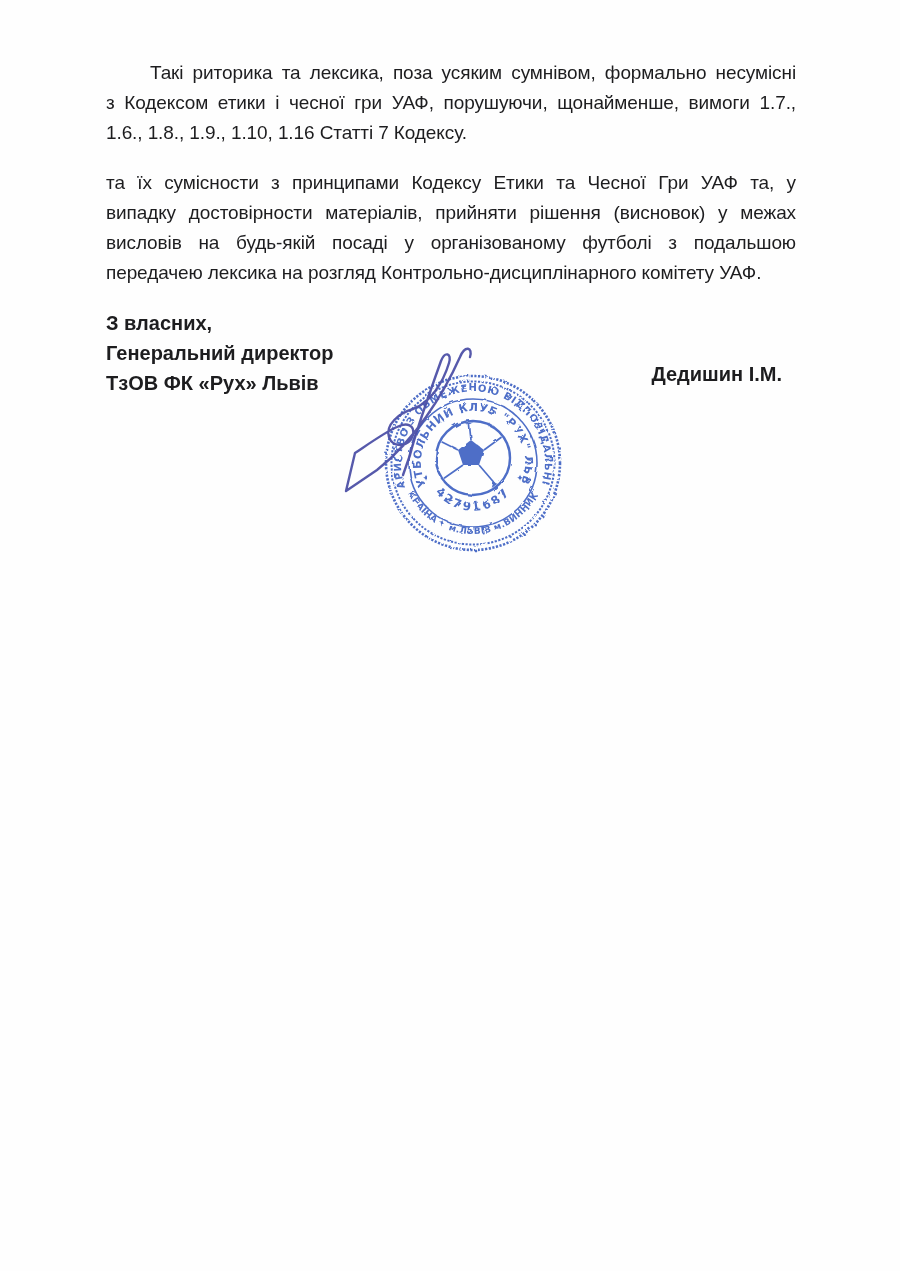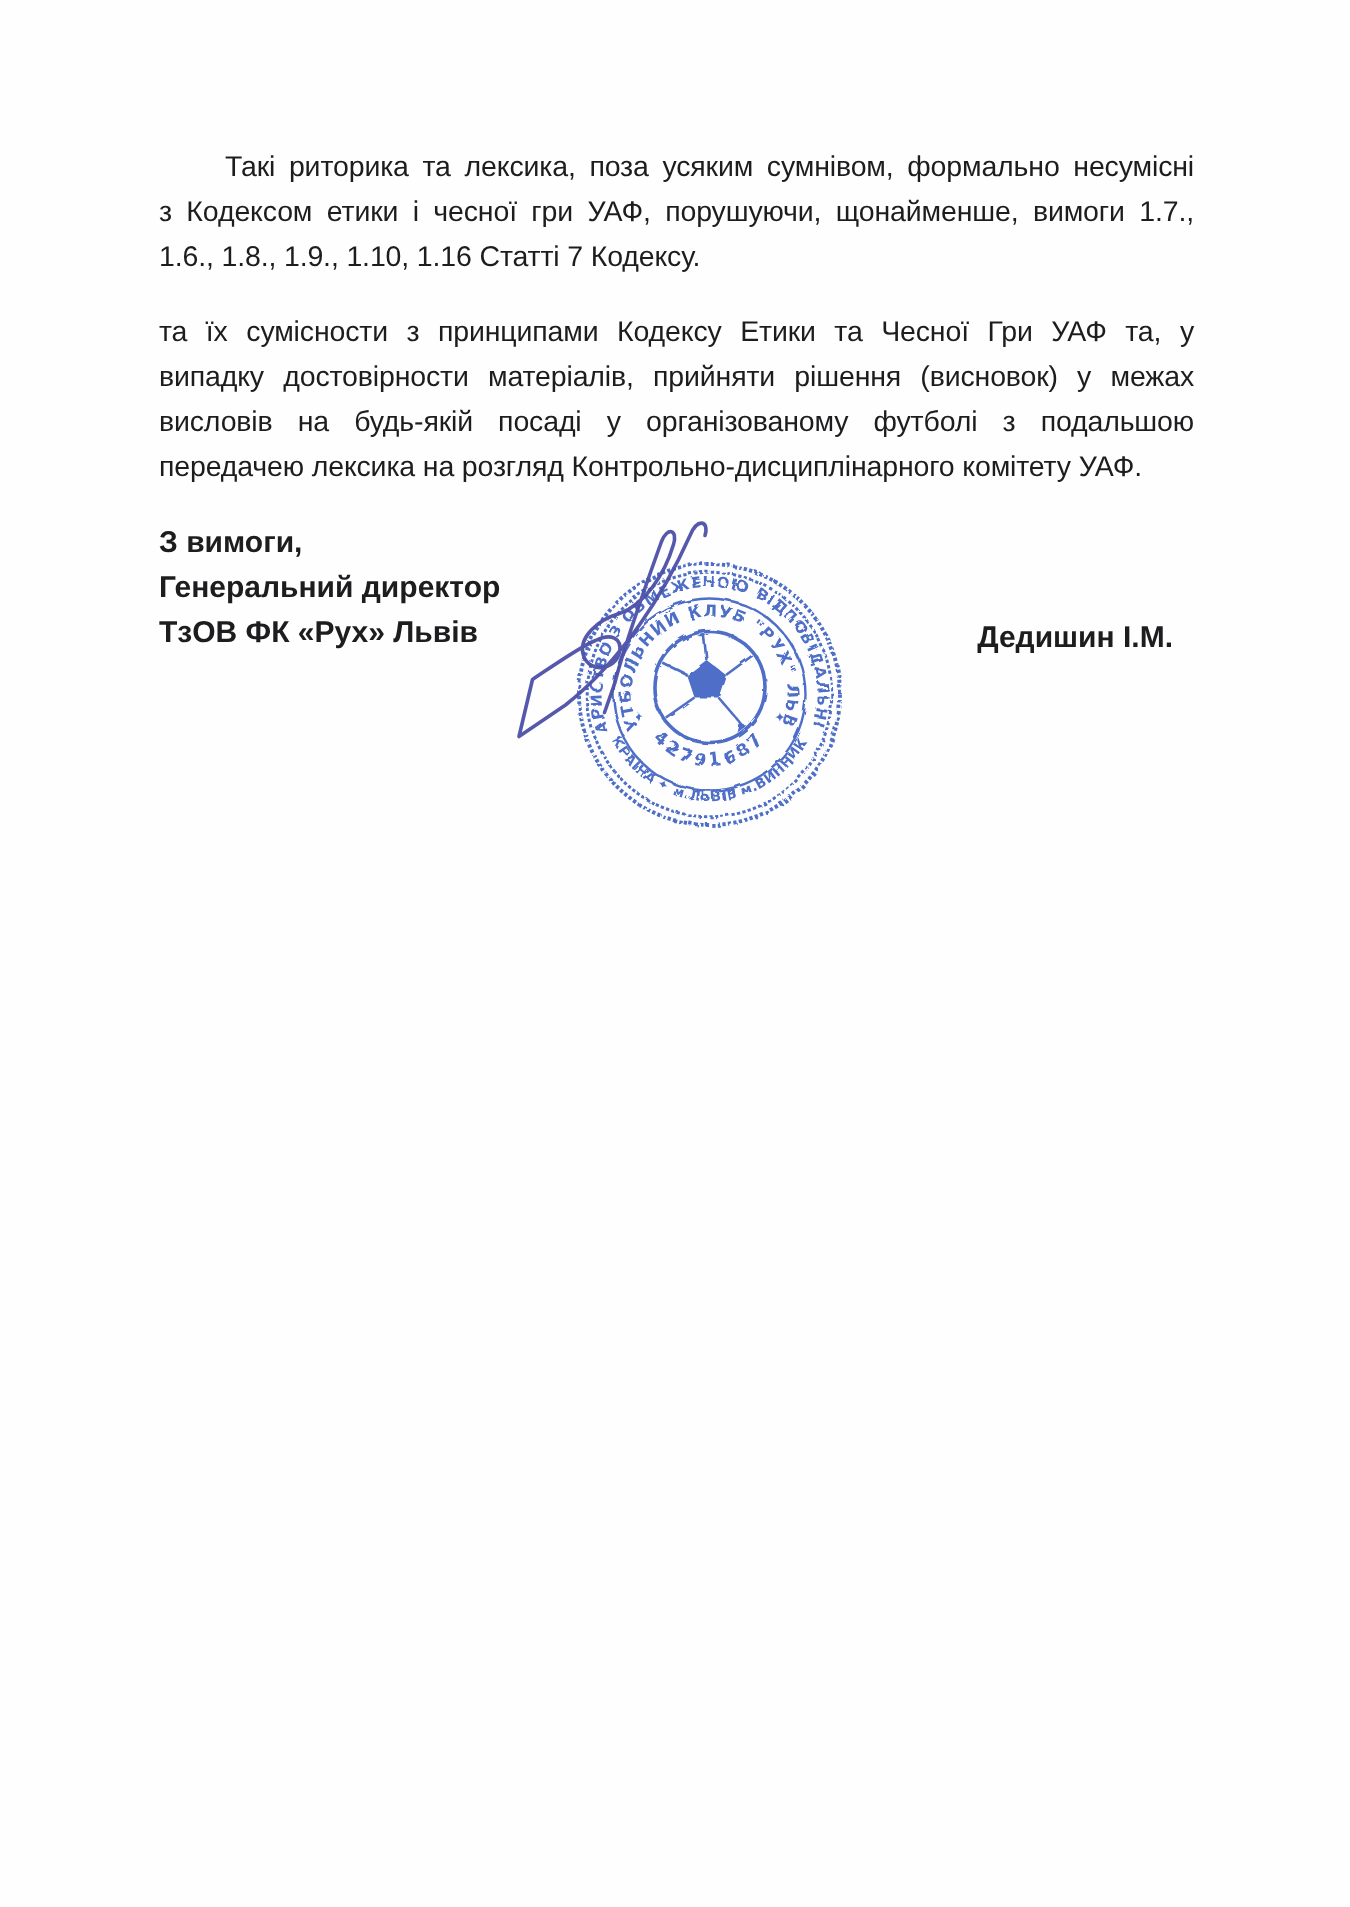--- a/index.html
+++ b/index.html
@@ -8,21 +8,20 @@
     width:900px;height:1271px;
     background:#fefefe;
     overflow:hidden;
     font-family:"Liberation Sans",sans-serif;
     color:#1d1d1f;
   }
   .content{
     position:absolute;
     left:106px;top:58px;
     width:690px;
-    margin-top:39px;
   }
   .para{margin:0 0 20px 0;}
   .line{
     font-size:19px;
     line-height:30px;
     letter-spacing:-0.1px;
     text-align:justify;
     text-align-last:justify;
     white-space:normal;
   }
@@ -33,21 +32,21 @@
     margin-top:2px;
     height:95px;
   }
   .sig-line{
     font-size:20px;
     font-weight:700;
     line-height:30px;
   }
   .signer-name{
     position:absolute;
-    right:14px;bottom:2px;
+    right:14px;bottom:14px;
     font-size:20px;
     font-weight:700;
     line-height:30px;
   }
   .stamp-sig{
     position:absolute;
     left:315px;top:325px;
     width:280px;height:250px;
   }
   .stamp-group{color:#3b5fc2;}
@@ -79,21 +78,21 @@
     </div>
 
     <div class="para">
       <div class="line">та їх сумісности з принципами Кодексу Етики та Чесної Гри УАФ та, у</div>
       <div class="line">випадку достовірности матеріалів, прийняти рішення (висновок) у межах</div>
       <div class="line">висловів на будь-якій посаді у організованому футболі з подальшою</div>
       <div class="line last">передачею лексика на розгляд Контрольно-дисциплінарного комітету УАФ.</div>
     </div>
 
     <div class="sig-block">
-      <div class="sig-line">З вимоги,</div>
+      <div class="sig-line">З власних,</div>
       <div class="sig-line">Генеральний директор</div>
       <div class="sig-line">ТзОВ ФК «Рух» Львів</div>
       <div class="signer-name">Дедишин І.М.</div>
     </div>
 
   </div>
 
   <svg class="stamp-sig" viewBox="0 0 280 250" width="280" height="250" xmlns="http://www.w3.org/2000/svg">
     <defs>
       <filter id="rough" x="-10%" y="-10%" width="120%" height="120%">

